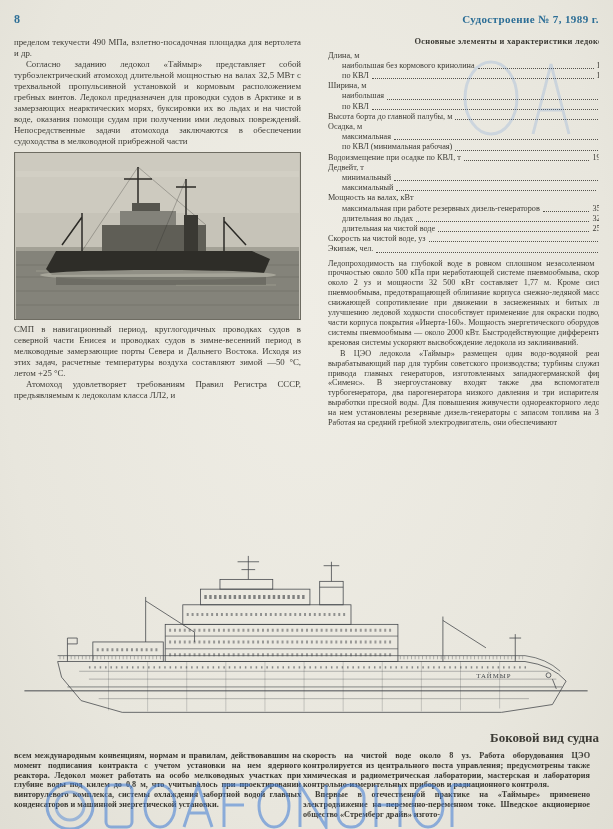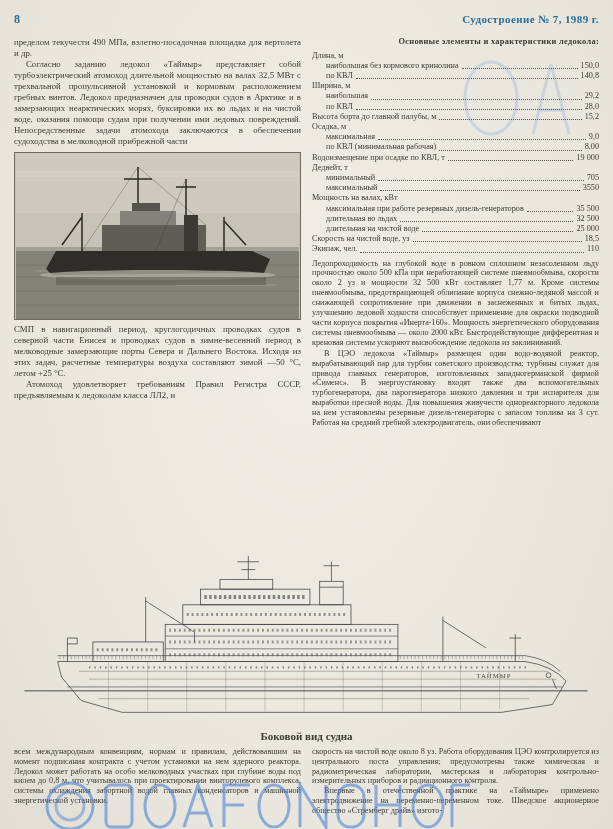--- a/index.html
+++ b/index.html
@@ -14,21 +14,21 @@
   .page{
     width:613px;height:829px;position:relative;overflow:hidden;
     padding:12px 14px;
     background:radial-gradient(ellipse at 50% 38%, #efede5 0%, #e8e6dd 70%, #e0ded4 100%);
   }
   
   .hdr{display:flex;justify-content:space-between;align-items:baseline;margin-bottom:10px;}
   .page-num{font-size:12px;font-weight:bold;color:var(--accent);}
   .journal{font-size:11px;font-weight:bold;color:var(--accent);letter-spacing:.4px;font-family:Liberation Serif, serif;}
   
-  .cols{display:flex;gap:11px;height:510px;overflow:hidden;}
+  .cols{display:flex;gap:27px;height:510px;overflow:hidden;}
   .col{width:287px;flex:0 0 287px;overflow:hidden;}
   .col-left{font-size:8.8px;line-height:11px;}
   .col-right{font-size:8.2px;line-height:9.9px;}
   .para{text-align:justify;text-indent:12px;margin:0;}
   .para.noindent{text-indent:0;}
   
   .photo{margin:5px 0 4px;border:1px solid #6e6c62;background:#c6c3b8;height:168px;overflow:hidden;}
   .photo svg{display:block;}
   .photo-caption{font-weight:bold;font-size:8.2px;line-height:10px;text-align:justify;margin-bottom:5px;}
   
@@ -36,23 +36,23 @@
   .spec-rows{margin-bottom:4px;}
   .spec-row{display:flex;flex-wrap:wrap;align-items:center;line-height:10.2px;}
   .spec-row.sub{padding-left:14px;}
   .spec-label{max-width:100%;}
   .leader{flex:1 1 auto;min-width:8px;border-bottom:1px dotted #55534c;align-self:flex-end;margin:0 3px 2px;}
   .spec-value{white-space:nowrap;}
   .right-paras .para{margin-top:1px;}
   
   .drawing{margin-top:5px;}
   .drawing svg{display:block;}
-  .drawing-caption{text-align:center;font-weight:bold;font-size:11px;margin-top:2px;}
-  
-  .cols-bottom{display:flex;gap:11px;margin-top:5px;height:76px;overflow:hidden;font-size:8.2px;line-height:9.8px;}
+  .drawing-caption{text-align:right;font-weight:bold;font-size:13px;margin-top:2px;}
+  
+  .cols-bottom{display:flex;gap:2px;margin-top:5px;height:76px;overflow:hidden;font-size:8.2px;line-height:9.8px;font-weight:bold;}
   
   .wm{position:absolute;pointer-events:none;}
   .wm-bottom{left:42px;bottom:-8px;width:430px;height:62px;opacity:.55;}
   .wm-top{right:26px;top:52px;width:130px;height:95px;opacity:.17;}
 </style>
 </head>
 <body>
 
 <div class="page">
 

